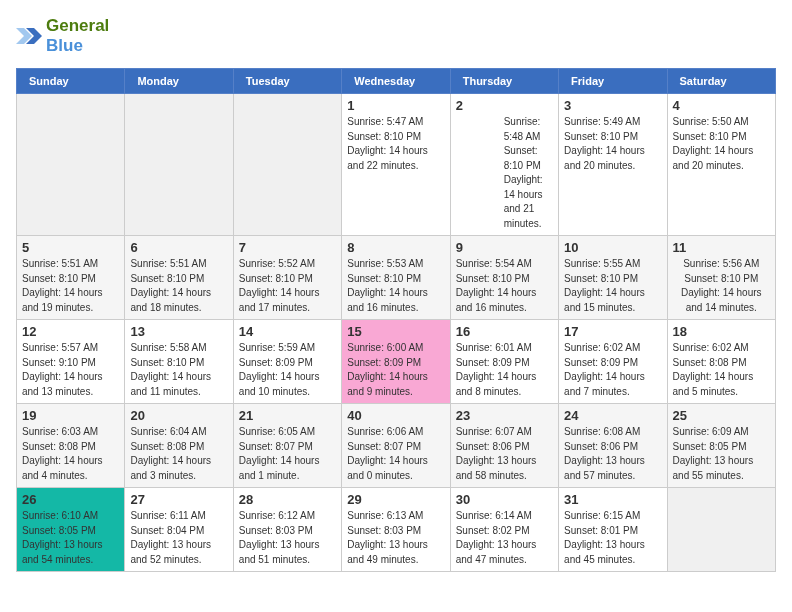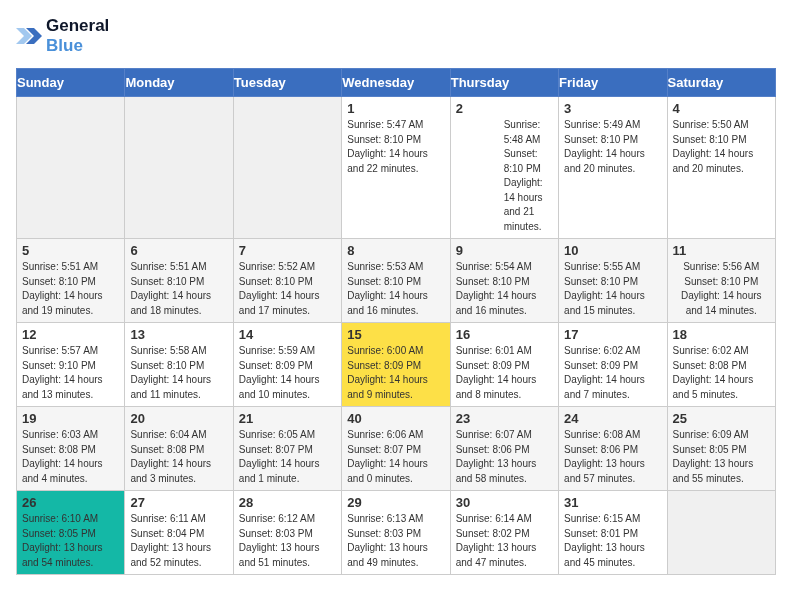--- a/index.html
+++ b/index.html
@@ -38,23 +38,23 @@
       color: #555;
     }
     .calendar {
       width: 100%;
       border-collapse: collapse;
       border: 1px solid #ccc;
     }
     .calendar th {
       background-color: #3a6ebf;
       color: #fff;
-      font-size: 13px;
+      font-size: 11px;
       font-weight: bold;
-      padding: 6px 0;
+      padding: 6px 12px;
       text-align: left;
       border: 1px solid #5580c8;
     }
     .calendar td {
       border: 1px solid #ccc;
       vertical-align: top;
       padding: 4px 5px;
       width: 108px;
       min-height: 80px;
       font-size: 10.5px;
@@ -86,21 +86,21 @@
 <body>
 
 <div class="header">
   <div class="logo">
     <svg class="logo-icon" viewBox="0 0 28 28">
       <rect width="28" height="28" fill="white"></rect>
       <polygon points="18,6 26,14 18,22 10,22 18,14 10,6" fill="#3a6ebf"></polygon>
       <polygon points="8,6 16,14 8,22 0,22 8,14 0,6" fill="#7ab0e8" opacity="0.7"></polygon>
     </svg>
     <div>
-      <span style="font-size:17px;font-weight:bold;color:#0f172a;">General</span><br>
+      <span style="font-size:17px;font-weight:bold;color:#4d7c0f;">General</span><br>
       <span style="font-size:17px;font-weight:bold;color:#4a90d9;">Blue</span>
     </div>
   </div>
   <div class="title-block">
     <div class="month-title"></div>
     <div class="subtitle"></div>
   </div>
 </div>
 
 <table class="calendar">
@@ -215,21 +215,21 @@
 Daylight: 14 hours
 and 11 minutes.</div>
         </td>
         <td style="background: rgb(255, 255, 255);">
           <span class="day-number">14</span>
           <div class="day-info" style="white-space: pre-line;">Sunrise: 5:59 AM
 Sunset: 8:09 PM
 Daylight: 14 hours
 and 10 minutes.</div>
         </td>
-        <td style="background: #fde047;">
+        <td style="background: #f9a8d4;">
           <span class="day-number">15</span>
           <div class="day-info" style="white-space: pre-line;">Sunrise: 6:00 AM
 Sunset: 8:09 PM
 Daylight: 14 hours
 and 9 minutes.</div>
         </td>
         <td style="background: rgb(255, 255, 255);">
           <span class="day-number">16</span>
           <div class="day-info" style="white-space: pre-line;">Sunrise: 6:01 AM
 Sunset: 8:09 PM

